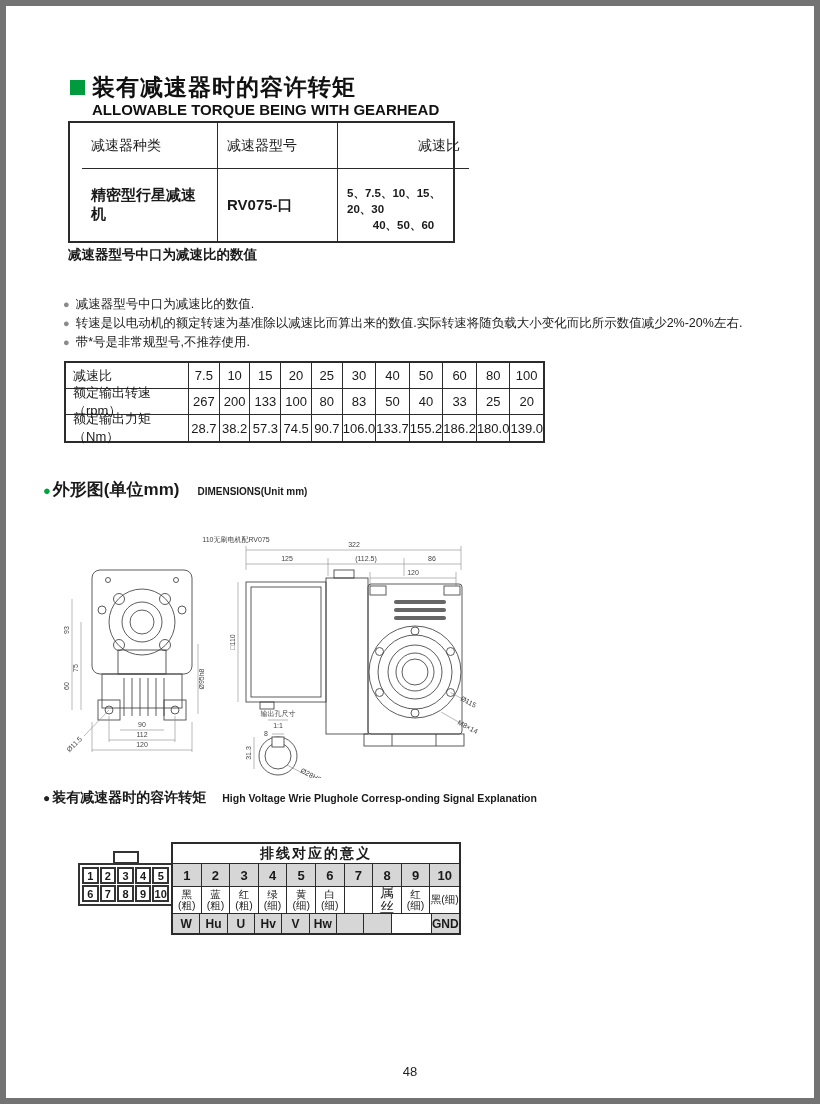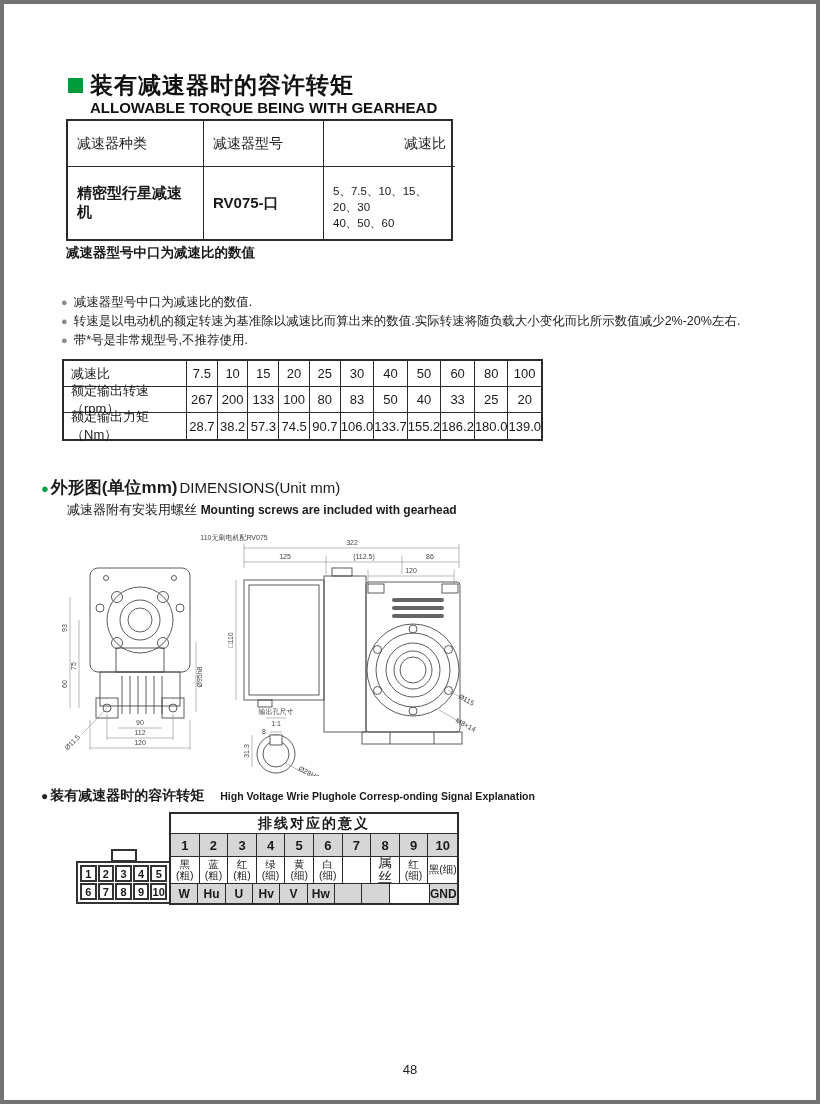--- a/index.html
+++ b/index.html
@@ -1,37 +1,37 @@
 <!DOCTYPE html>
 <html><head>
 <meta charset="utf-8">
 <style>
   * { box-sizing: border-box; margin: 0; padding: 0; }
   html,body { background:#fff; }
   body { font-family:"Liberation Sans", sans-serif; color:#1a1a1a; }
-  .page { position:relative; width:820px; height:1104px; background:#fff; border:4px solid #737373; overflow:hidden; }
+  .page { position:relative; width:820px; height:1104px; background:#fff; border:6px solid #737373; overflow:hidden; }
 
   
   .main-title { position:absolute; left:64px; top:66px; display:flex; align-items:center; }
   .green-square { width:15px; height:15px; background:#009b3c; margin-right:7px; }
   .main-title-zh { font-size:23px; font-weight:bold; letter-spacing:1px; color:#111; }
   .main-subtitle { position:absolute; left:86px; top:95px; font-size:15px; font-weight:bold; color:#111; }
 
   
   .t1 { position:absolute; left:62px; top:115px; width:387px; display:grid;
         grid-template-columns:136px 120px 131px; grid-template-rows:46px 72px;
-        border:2px solid #2b2b2b; background:#fff; }
+        border:2px solid #2b2b2b; background:#fff;padding-left:12px; }
   .t1 > div { border-right:1.5px solid #2b2b2b; border-bottom:1.5px solid #2b2b2b;
         display:flex; align-items:center; padding:0 9px; font-size:14px; }
   .t1 > div:nth-child(3n) { border-right:none; }
   .t1 > div:nth-child(n+4) { border-bottom:none; }
   .t1 .right { justify-content:flex-end; }
   .t1 .model-cell { font-weight:bold; font-size:15px; }
-  .t1 .ratio-cell { flex-direction:column; align-items:flex-start; justify-content:flex-start;
-        padding-top:16px; font-size:11.5px; line-height:1.4; font-weight:normal; }
+  .t1 .ratio-cell { flex-direction:column; align-items:center; justify-content:flex-start;
+        padding-top:16px; font-size:11.5px; line-height:1.4; font-weight:bold; }
 
   .model-note { position:absolute; left:62px; top:240px; font-size:13.5px; font-weight:600; }
 
   
   .bullets { position:absolute; left:57px; top:292px; }
   .bullet-line { display:flex; align-items:flex-start; margin-bottom:5px; font-size:12.5px; line-height:1.1; }
   .dot { color:#8a8a8a; font-size:11px; margin-right:6px; line-height:1.2; }
 
   
   .t2 { position:absolute; left:58px; top:355px; width:481px; display:grid;
@@ -40,21 +40,21 @@
   .t2 > div { border-right:1.2px solid #2b2b2b; border-bottom:1.2px solid #2b2b2b;
         display:flex; align-items:center; justify-content:center; font-size:13px; }
   .t2 > div:nth-child(12n) { border-right:none; }
   .t2 > div:nth-child(n+25) { border-bottom:none; }
   .t2 .lbl { justify-content:flex-start; padding-left:7px; }
 
   
   .sec-dim { position:absolute; left:37px; top:472px; display:flex; align-items:baseline; }
   .sec-dim .gdot { color:#00a33e; font-size:13px; margin-right:2px; }
   .sec-dim .zh { font-size:17px; font-weight:bold; }
-  .sec-dim .en { font-size:15px; font-weight:normal; margin-left:2px; }
+  .sec-dim .en { font-size:10px; font-weight:bold; margin-left:18px; }
   .sec-dim-sub { position:absolute; left:63px; top:497px; font-size:13px; }
   .sec-dim-sub .en { font-size:12px; font-weight:bold; }
 
   .sec-sig { position:absolute; left:37px; top:783px; display:flex; align-items:baseline; }
   .sec-sig .bdot { color:#222; font-size:12px; margin-right:2px; }
   .sec-sig .zh { font-size:14px; font-weight:bold; }
   .sec-sig .en { font-size:10.5px; font-weight:bold; margin-left:16px; }
 
   
   .drawing { position:absolute; left:58px; top:520px; }
@@ -66,21 +66,21 @@
 
   
   .connector { position:absolute; left:72px; top:845px; width:95px; }
   .conn-tab { width:26px; height:13px; border:2.5px solid #333; margin:0 auto; }
   .conn-body { border:2.5px solid #333; padding:2px; display:grid;
         grid-template-columns:repeat(5, 1fr); grid-auto-rows:17px; gap:1px; margin-top:-1px; background:#fff; }
   .pin { border:2px solid #333; display:flex; align-items:center; justify-content:center;
         font-weight:bold; font-size:11px; }
 
   
-  .st { position:absolute; left:165px; top:808px; width:290px; border:2px solid #2b2b2b; background:#fff; }
+  .st { position:absolute; left:165px; top:836px; width:290px; border:2px solid #2b2b2b; background:#fff; }
   .st .trow { display:grid; grid-template-columns:repeat(10, 1fr); border-bottom:1.3px solid #2b2b2b; }
   .st .trow:last-child { border-bottom:none; }
   .st .trow > div { border-right:1.3px solid #2b2b2b; display:flex; align-items:center;
         justify-content:center; text-align:center; overflow:hidden; }
   .st .trow > div:last-child { border-right:none; }
   .st .title-row { height:20px; display:flex; align-items:center; justify-content:center;
         border-bottom:1.3px solid #2b2b2b; font-size:14px; font-weight:bold; letter-spacing:2px; }
   .st .num-row > div { height:22px; background:#d6d6d6; font-weight:bold; font-size:13px; }
   .st .color-row > div { height:26px; font-size:10.5px; line-height:1.05; }
   .st .color-row > div.tiny { font-size:14px; }
@@ -166,24 +166,20 @@
     <div>155.2</div>
     <div>186.2</div>
     <div>180.0</div>
     <div>139.0</div>
   </div>
 
   <div class="sec-dim">
     <span class="gdot">●</span>
     <span class="zh">外形图(单位mm)</span>
     <span class="en">DIMENSIONS(Unit mm)</span>
-  </div>
-  <div class="sec-dim-sub">
-    <span>减速器附有安装用螺丝</span>
-    <span class="en">Mounting screws are included with gearhead</span>
   </div>
 
   <div class="drawing">
     <svg width="420" height="252" viewBox="0 0 420 252">
       <text x="172" y="16" text-anchor="middle" font-size="10.5" fill="#222">110无刷电机配RV075</text>
 
       <g>
         <rect class="outline" x="28" y="44" width="100" height="104" rx="8"></rect>
         <rect class="outline" x="38" y="148" width="80" height="34"></rect>
         <rect class="outline" x="34" y="174" width="22" height="20"></rect>

